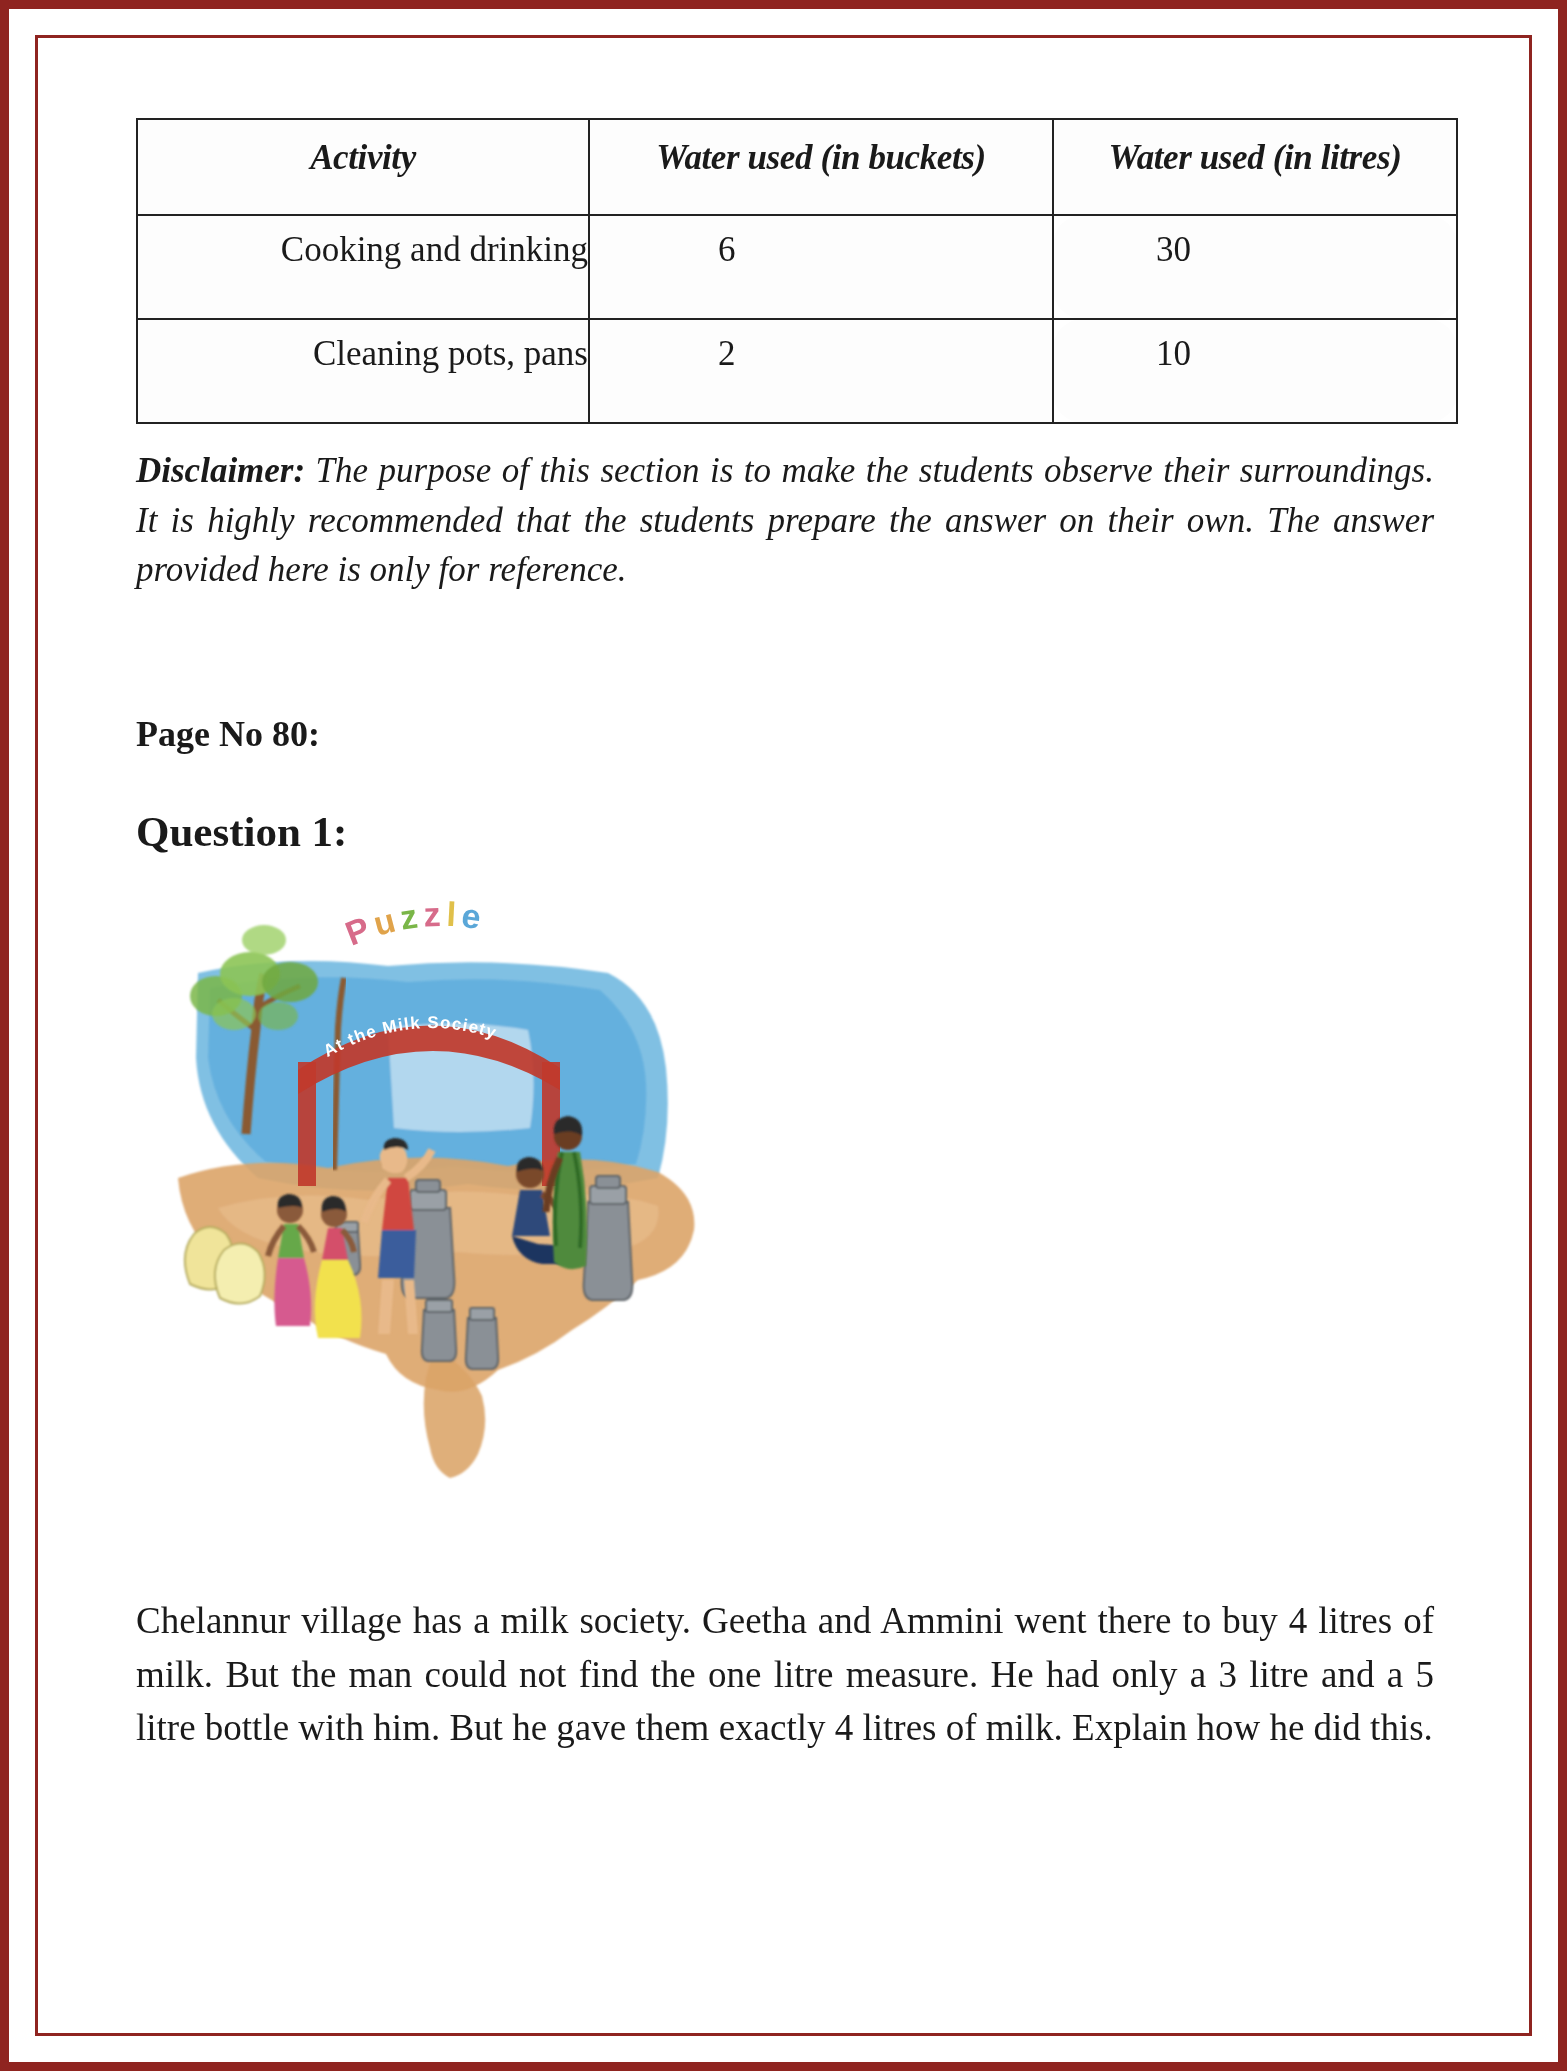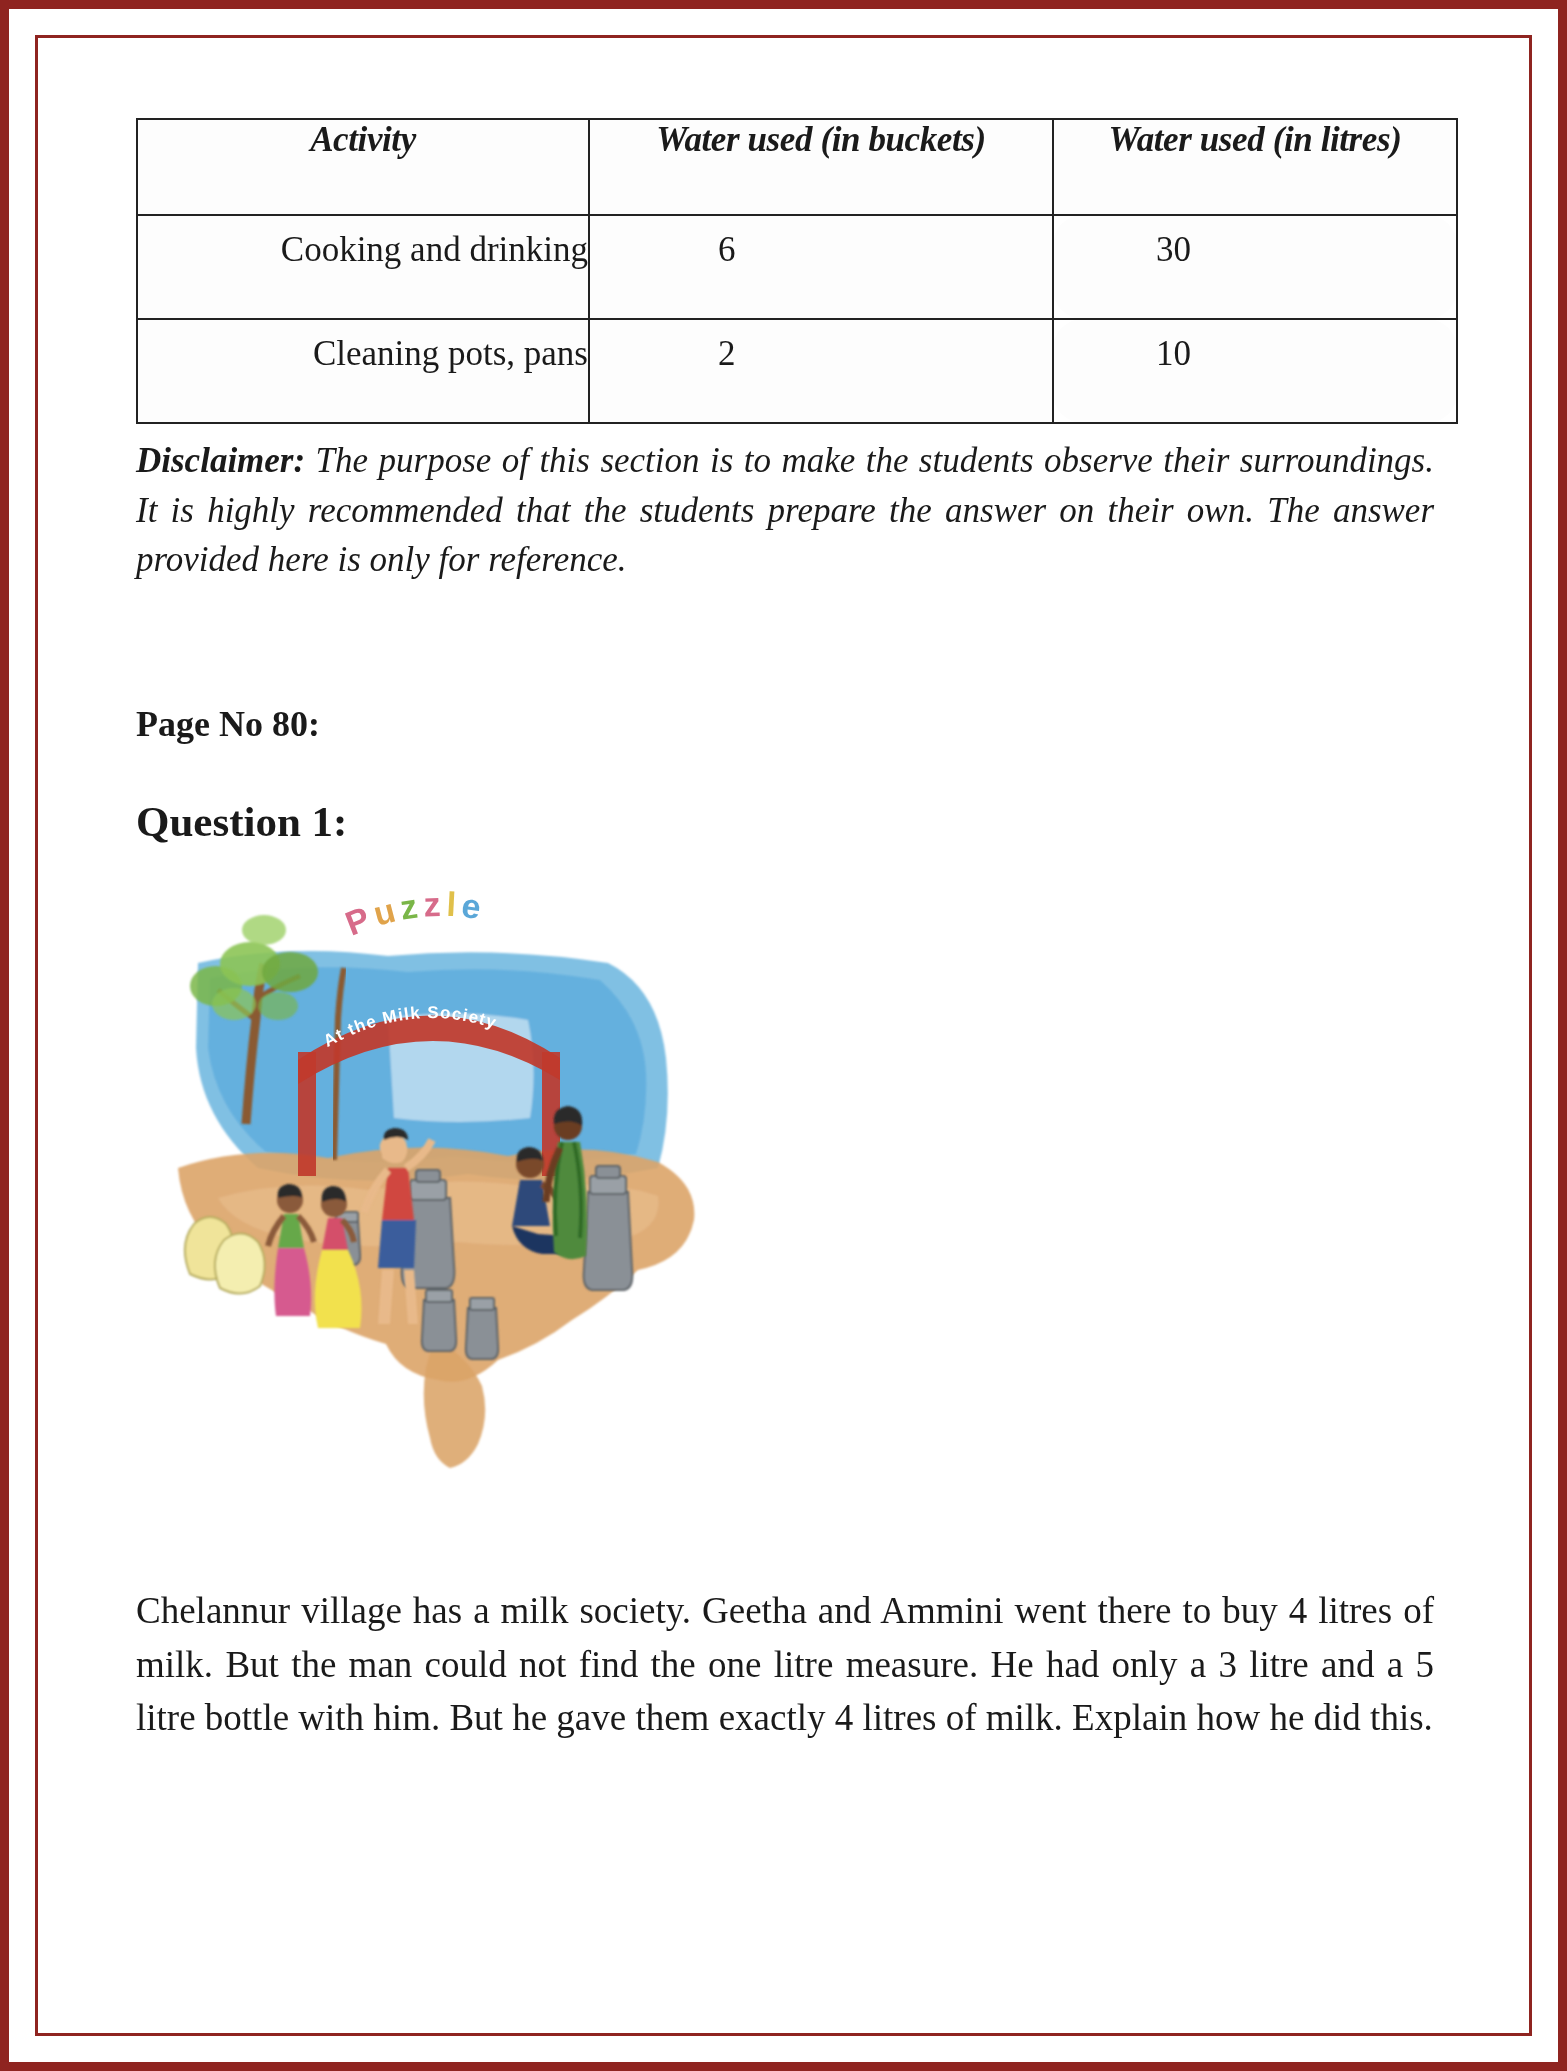--- a/index.html
+++ b/index.html
@@ -72,36 +72,37 @@
   .water-table col.c3 { width: 404px; }
 
   .water-table th {
     height: 96px;
     text-align: center;
     font-style: italic;
     font-weight: bold;
     font-size: 35px;
     font-family: "Liberation Serif", "DejaVu Serif", serif;
     letter-spacing: -0.4px;
+    padding-top: 18px;
     box-sizing: border-box;
     white-space: nowrap;
   }
   .water-table td {
     height: 104px;
     font-size: 35px;
     box-sizing: border-box;
     padding-top: 14px;
   }
   .cell-activity { text-align: right; padding-left: 8px !important; }
   .cell-num { text-align: left; padding-left: 128px !important; }
   .cell-num3 { text-align: left; padding-left: 102px !important; border-radius: 30px; }
 
   
   .disclaimer {
-    margin-top: 12px;
+    margin-top: 22px;
     width: 1298px;
     font-style: italic;
     font-size: 35px;
     line-height: 1.42;
     text-align: justify;
     text-justify: inter-word;
   }
   .disclaimer b {
     font-weight: bold;
     font-style: italic;

